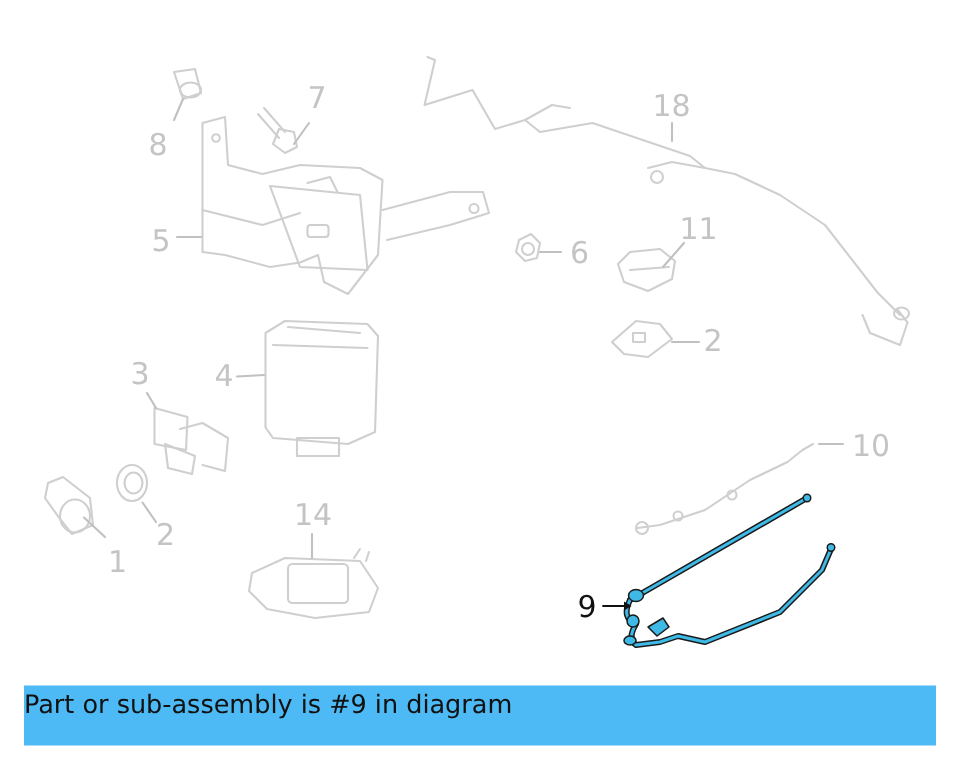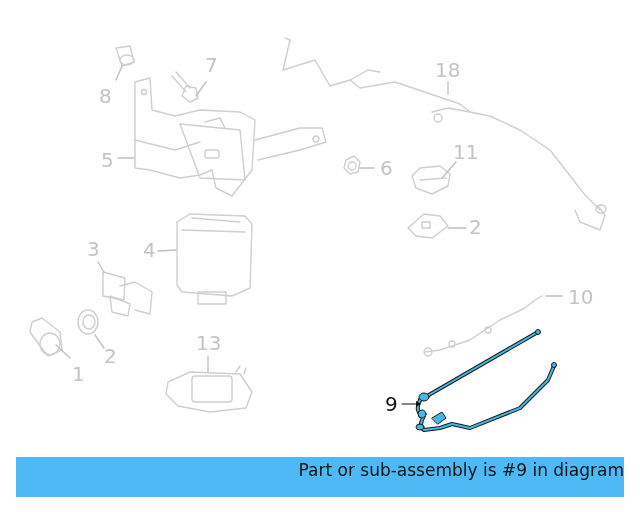--- a/index.html
+++ b/index.html
@@ -1,20 +1,20 @@
 <!DOCTYPE html>
 <html><head>
   <meta charset="utf-8">
   <style>
     html, body { margin: 0; padding: 0; background: #ffffff; }
     body { width: 640px; height: 512px; position: relative; overflow: hidden; font-family: "DejaVu Sans", sans-serif; }
     #diagram { position: absolute; left: 0; top: 0; width: 640px; height: 452px; }
     .callout { position: absolute; font-family: "DejaVu Sans", sans-serif; font-size: 20px; color: #c4c4c4; line-height: 1; }
     .callout.active { color: #111111; }
-    #banner { position: absolute; left: 16px; top: 457px; width: 608px; height: 40px; background: #4dbaf5; text-align: right; }
+    #banner { position: absolute; left: 16px; top: 457px; width: 608px; height: 40px; background: #4dbaf5; text-align: left; }
     #banner .line { font-family: "DejaVu Sans", sans-serif; font-size: 17px; color: #111; line-height: 21px; }
     #banner .line:first-child { margin-top: 3px; }
   </style>
 </head>
 <body>
 
 <div id="diagram">
   <svg width="640" height="452" viewBox="0 0 640 452">
     <g fill="none" stroke="#cfcfcf" stroke-width="1.4" stroke-linejoin="round" stroke-linecap="round">
 
@@ -139,18 +139,18 @@
   <span class="callout" style="left:143px;top:240px;">4</span>
   <span class="callout" style="left:101px;top:150px;">5</span>
   <span class="callout" style="left:380px;top:158px;">6</span>
   <span class="callout" style="left:205px;top:55px;">7</span>
   <span class="callout" style="left:99px;top:86px;">8</span>
   <span class="callout active" style="left:385px;top:394px;">9</span>
   <span class="callout" style="left:568px;top:287px;">10</span>
   <span class="callout" style="left:453px;top:142px;">11</span>
   <span class="callout" style="left:469px;top:217px;">2</span>
   <span class="callout" style="left:435px;top:60px;">18</span>
-  <span class="callout" style="left:196px;top:333px;">13</span>
+  <span class="callout" style="left:196px;top:333px;">14</span>
 </div>
 
 <div id="banner">
   <div class="line">Part or sub-assembly is #9 in diagram</div>
 </div>
 
 </body></html>

